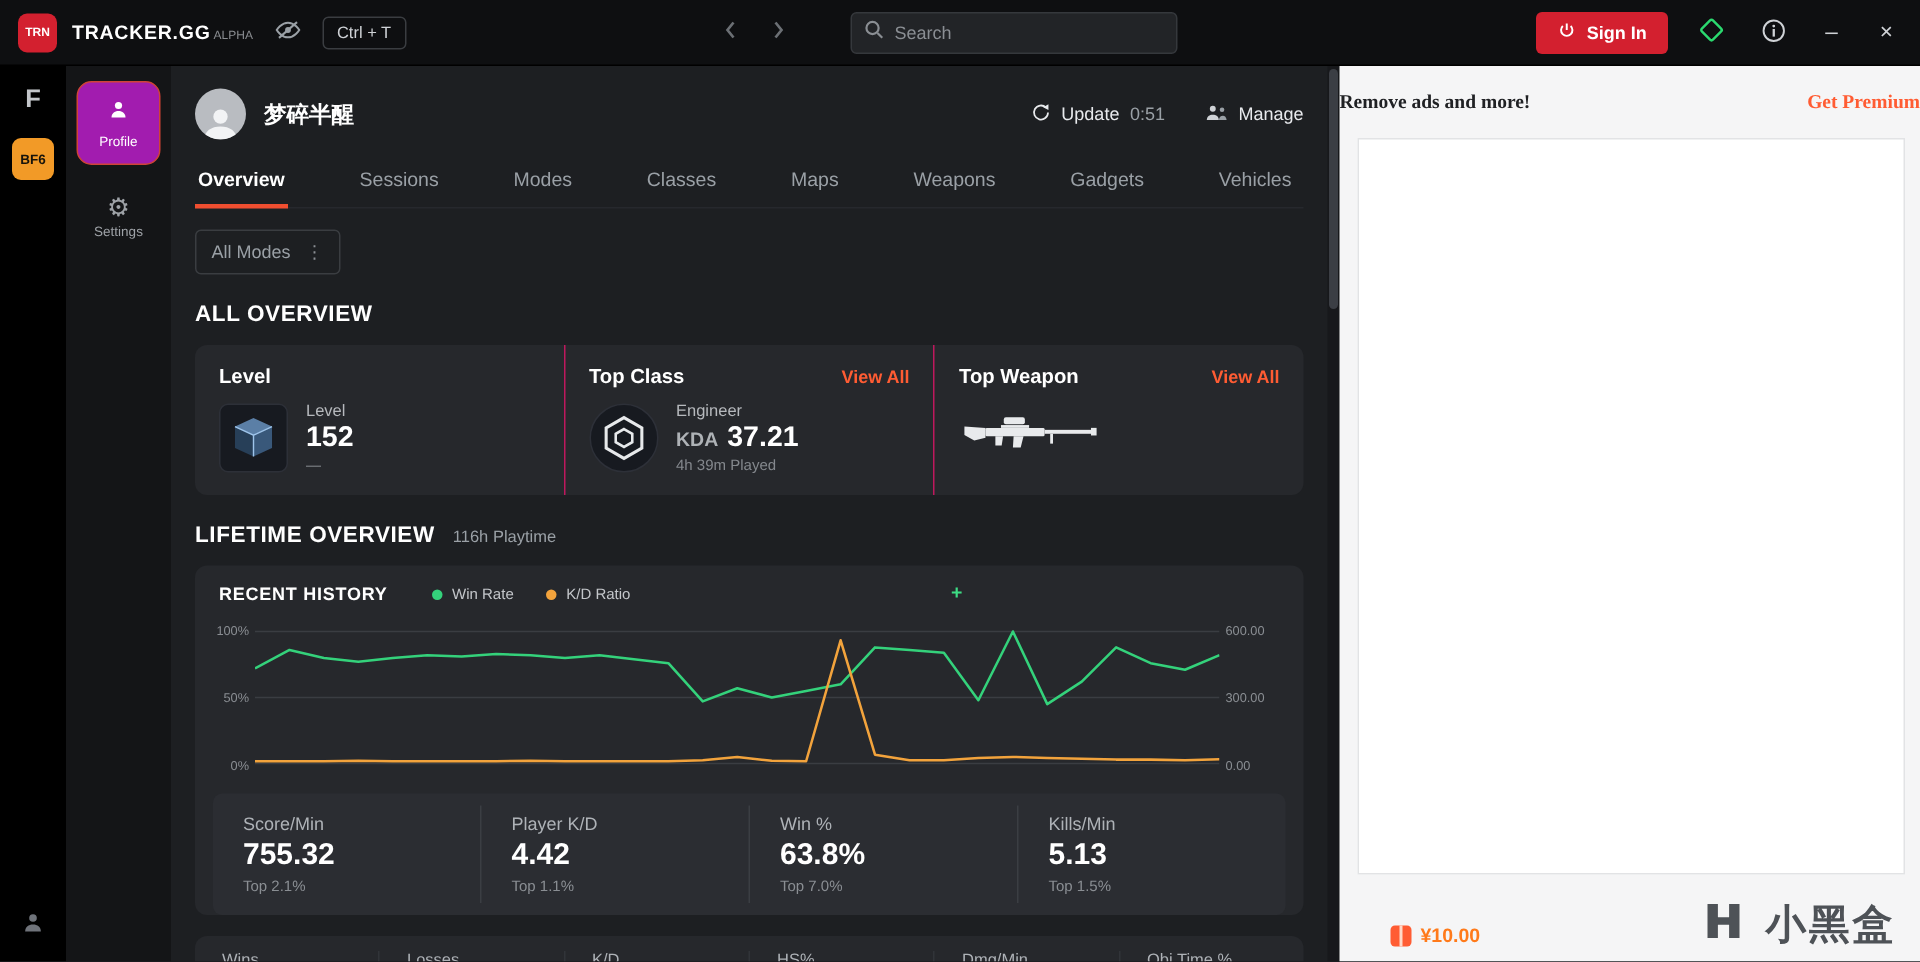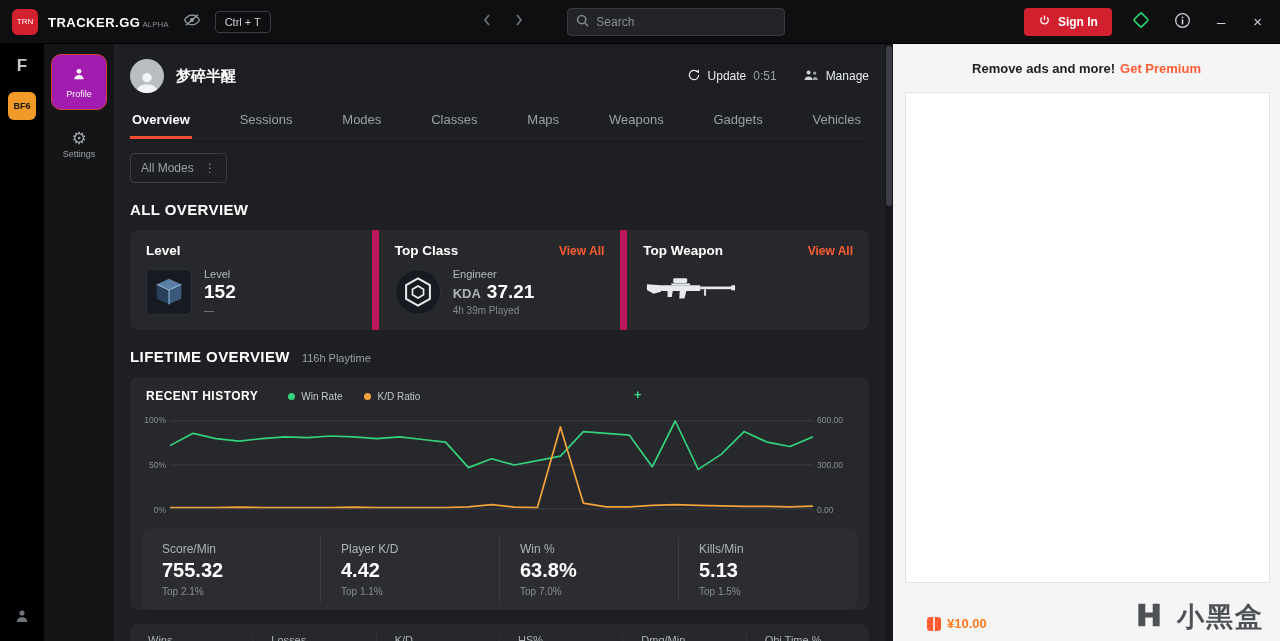--- a/index.html
+++ b/index.html
@@ -5,21 +5,21 @@
   * { box-sizing: border-box; margin: 0; padding: 0; }
   html,body { width:1280px; height:641px; overflow:hidden; }
   body { font-family:"Liberation Sans", sans-serif; background:#1d1f22; color:#e8eaed; }
 
   .app { width:1280px; height:641px; display:flex; flex-direction:column; }
 
   
   .topbar { height:44px; background:#0e0f11; display:flex; align-items:center; flex:none;
             border-bottom:1px solid #000; padding:0 12px; gap:10px; }
   .logo-box { width:26px; height:26px; background:#d3202f; border-radius:6px; display:flex;
-              align-items:center; justify-content:center; font-size:8px; font-weight:normal; color:#fff; flex:none; }
+              align-items:center; justify-content:center; font-size:8px; font-weight:bold; color:#fff; flex:none; }
   .brand { font-size:13px; font-weight:bold; color:#fff; letter-spacing:.5px; }
   .brand-suffix { font-size:8px; color:#8a8d91; margin-left:2px; }
   .icon-btn { background:none; border:none; cursor:pointer; display:flex; align-items:center; justify-content:center; padding:4px; }
   .hotkey-pill { border:1px solid #3a3d41; border-radius:4px; padding:4px 9px; color:#cfd2d6; font-size:11px; background:none; }
   .nav-chevrons { display:flex; gap:16px; margin-left:auto; }
   .search-wrap { width:218px; height:28px; background:#222427; border:1px solid #35383c; border-radius:4px;
                  display:flex; align-items:center; padding:0 8px; gap:7px; margin:0 30px; }
   .search-wrap input { background:none; border:none; outline:none; color:#cfd2d6; font-size:12px; width:100%;
                        font-family:"Liberation Sans", sans-serif; }
   .search-wrap input::placeholder { color:#8a8e93; }
@@ -71,21 +71,21 @@
   .mode-pill { display:inline-flex; align-items:center; gap:10px; border:1px solid #3a3d41; border-radius:4px;
                background:none; color:#9aa0a6; font-size:12px; padding:7px 10px; cursor:pointer; }
   .mode-pill .dots { font-size:12px; color:#8a8e93; }
 
   .section-title { margin-top:18px; font-size:15px; font-weight:bold; color:#fff; letter-spacing:.4px; display:flex;
                    align-items:baseline; gap:12px; }
   .section-title .playtime { font-size:11px; font-weight:normal; color:#9aa0a6; letter-spacing:0; }
 
   .cards-row { margin-top:12px; background:#26282c; border-radius:8px; display:flex; }
   .card-col { flex:1; padding:13px 16px 14px; }
-  .card-col + .card-col { border-left:7px solid #be185d; }
+  .card-col + .card-col { border-left:1px solid #be185d; }
   .card-title-row { display:flex; justify-content:space-between; align-items:center; }
   .card-title { font-size:13.5px; font-weight:bold; color:#fff; }
   .view-all { font-size:12px; font-weight:bold; color:#ff5c33; background:none; border:none; cursor:pointer; }
   .card-body { margin-top:10px; display:flex; align-items:center; gap:12px; }
   .icon-tile { width:46px; height:46px; background:#171a20; border:1px solid #2d3038; border-radius:6px;
                display:flex; align-items:center; justify-content:center; flex:none; }
   .weapon-tile { width:96px; height:42px; display:flex; align-items:center; justify-content:center; flex:none; }
   .stat-stack .sm-label { font-size:11px; color:#b6b9bd; }
   .stat-stack .big-row { display:flex; align-items:baseline; gap:6px; margin-top:1px; }
   .stat-stack .big-label { font-size:13px; font-weight:bold; color:#aeb2b6; }
@@ -118,21 +118,21 @@
 
   
   .bottom-card { margin-top:12px; background:#26282c; border-radius:8px 8px 0 0; display:flex; padding:10px 0 0; height:60px; }
   .bs-cell { flex:1; padding:0 18px; }
   .bs-cell + .bs-cell { border-left:1px solid #313439; }
   .bs-label { font-size:11px; color:#aeb2b7; }
   .bs-sub { font-size:10px; color:#8a8e93; margin-top:3px; }
 
   
   .right-panel { width:387px; flex:none; background:#f5f5f6; position:relative; }
-  .promo-bar { height:48px; display:flex; align-items:center; justify-content:center; gap:5px; }
+  .promo-bar { height:48px; display:flex; align-items:center; justify-content:space-between; gap:5px;font-family:Liberation Serif, serif; }
   .promo-text { font-size:13px; font-weight:bold; color:#202124; }
   .premium-link { font-size:13px; font-weight:bold; color:#ff5c33; text-decoration:none; cursor:pointer; }
   .ad-box { position:absolute; top:48px; left:12px; right:10px; bottom:58px; background:#fff; border:1px solid #e2e3e5; }
   .panel-footer { position:absolute; bottom:6px; right:16px; display:flex; align-items:flex-start; gap:12px; }
   .footer-brand { font-size:27px; font-weight:bold; color:#4e5257; letter-spacing:2px; }
   .price-tag { position:absolute; bottom:10px; left:34px; display:flex; align-items:center; gap:6px;
                color:#ff7a1a; font-size:13px; font-weight:bold; }
   .price-icon { width:14px; height:14px; border-radius:3px; background:#ff5c33; display:inline-block; position:relative; }
   .price-icon::after { content:""; position:absolute; left:6px; top:0; bottom:0; width:2px; background:#ffd9c9; }
 </style>

